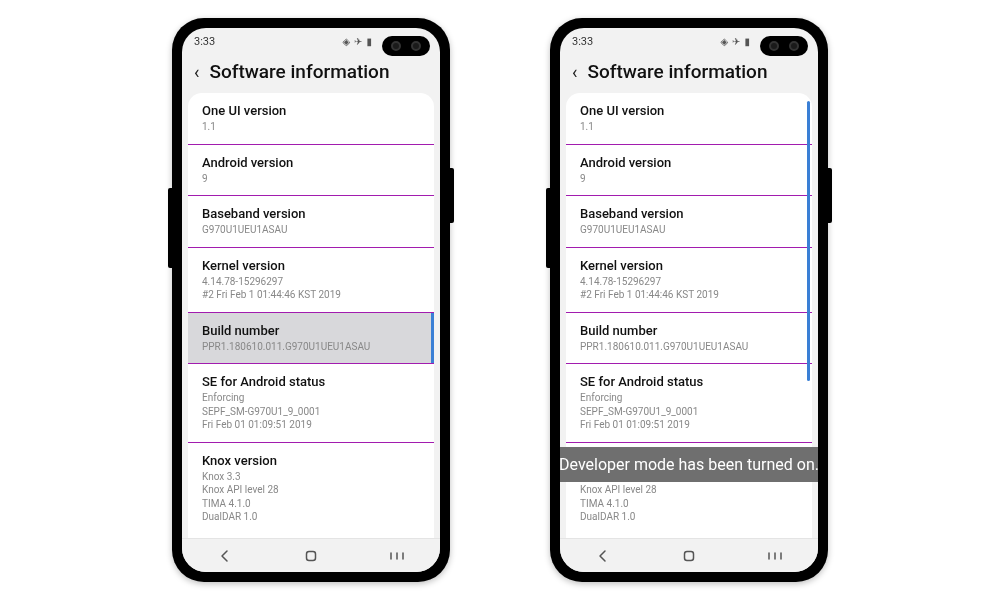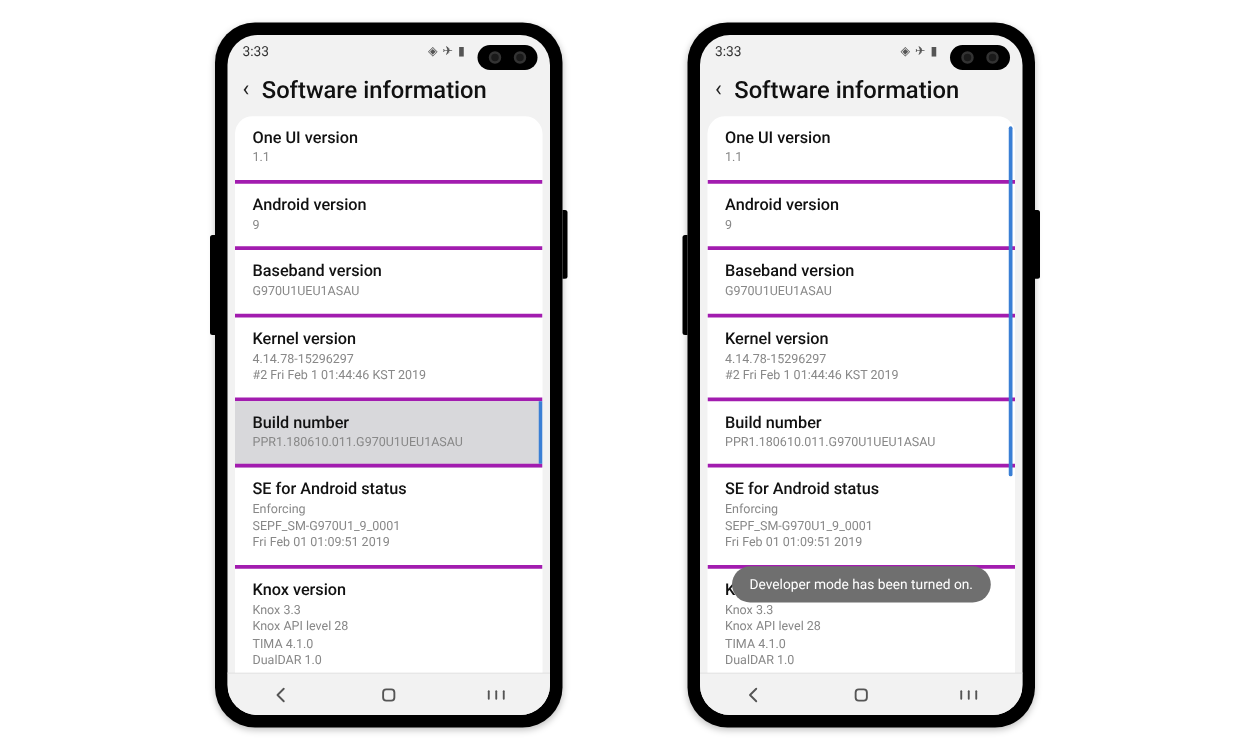--- a/index.html
+++ b/index.html
@@ -107,21 +107,21 @@
   }
   .scroll-hint{
     position:absolute;
     right:2px; top:8px;
     width:3px;
     background:#3a7fd5;
     border-radius:2px;
   }
   .list-item {
     padding: 10px 14px 10px 14px;
-    border-bottom: 3px solid #a21caf;
+    border-bottom: 1px solid #a21caf;
   }
   .list-item.highlighted{
     background:#d8d8db;
     position:relative;
   }
   .list-item.highlighted::after{
     content:"";
     position:absolute;
     right:0; top:0; bottom:0;
     width:3px;
@@ -152,21 +152,21 @@
     display:flex;align-items:center;justify-content:center;
     color:#555;
   }
   .nav-back svg, .nav-home svg, .nav-recent svg { display:block; }
   .toast{
     position:absolute;
     left:50%; transform:translateX(-50%);
     bottom:90px;
     background:#6f6f6f;
     color:#fff;
-    font-size:11px;
+    font-size:16px;
     padding:8px 14px;
     border-radius:16px;
     white-space:nowrap;
     z-index:4;
   }
 </style>
 </head>
 <body>
 
 <div class="phone">

